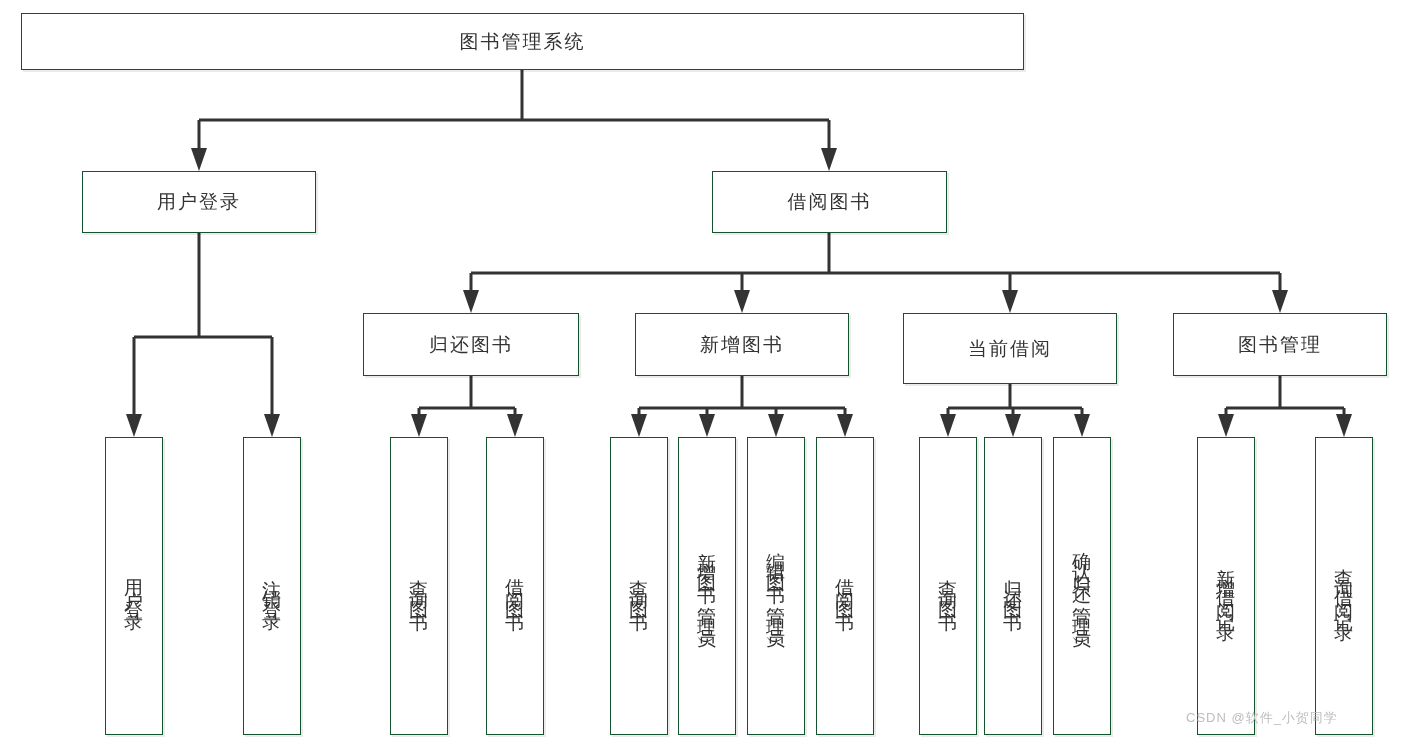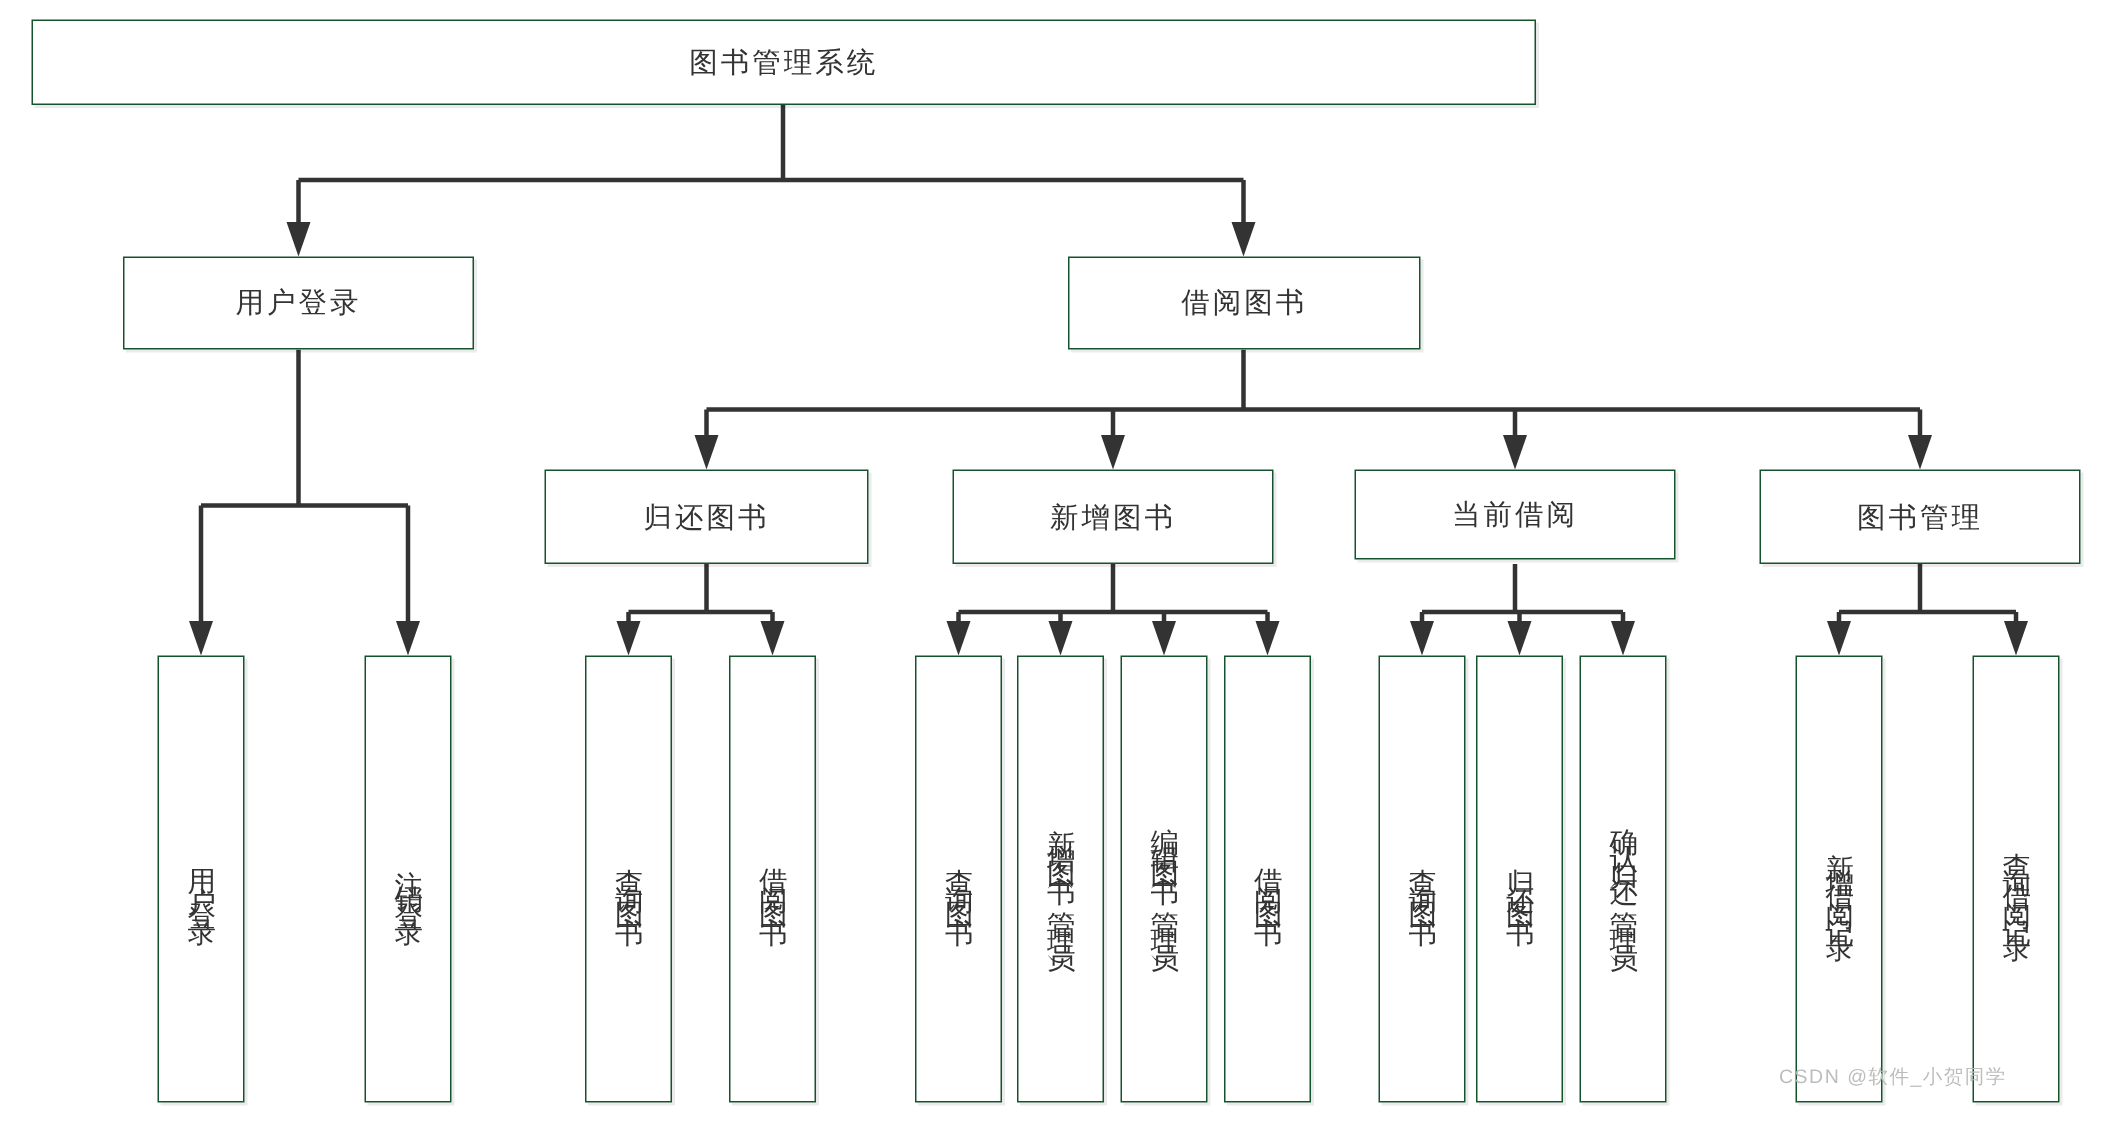--- a/index.html
+++ b/index.html
@@ -95,21 +95,21 @@
     </g>
   </svg>
 
   <div class="node hbox" style="left:21px; top:13px; width:1003px; height:57px;">图书管理系统</div>
 
   <div class="node hbox" style="left:82px; top:171px; width:234px; height:62px;">用户登录</div>
   <div class="node hbox" style="left:712px; top:171px; width:235px; height:62px;">借阅图书</div>
 
   <div class="node hbox" style="left:363px; top:313px; width:216px; height:63px;">归还图书</div>
   <div class="node hbox" style="left:635px; top:313px; width:214px; height:63px;">新增图书</div>
-  <div class="node hbox" style="left:903px; top:313px; width:214px; height:60px;text-align:center;">当前借阅</div>
+  <div class="node hbox" style="left:903px; top:313px; width:214px; height:71px;text-align:center;">当前借阅</div>
   <div class="node hbox" style="left:1173px; top:313px; width:214px; height:63px;">图书管理</div>
 
   <div class="node vbox" style="left:105px; top:437px; width:58px; height:298px;">
     <span>用户登录</span>
   </div>
   <div class="node vbox" style="left:243px; top:437px; width:58px; height:298px;">
     <span>注销登录</span>
   </div>
 
   <div class="node vbox" style="left:390px; top:437px; width:58px; height:298px;">

